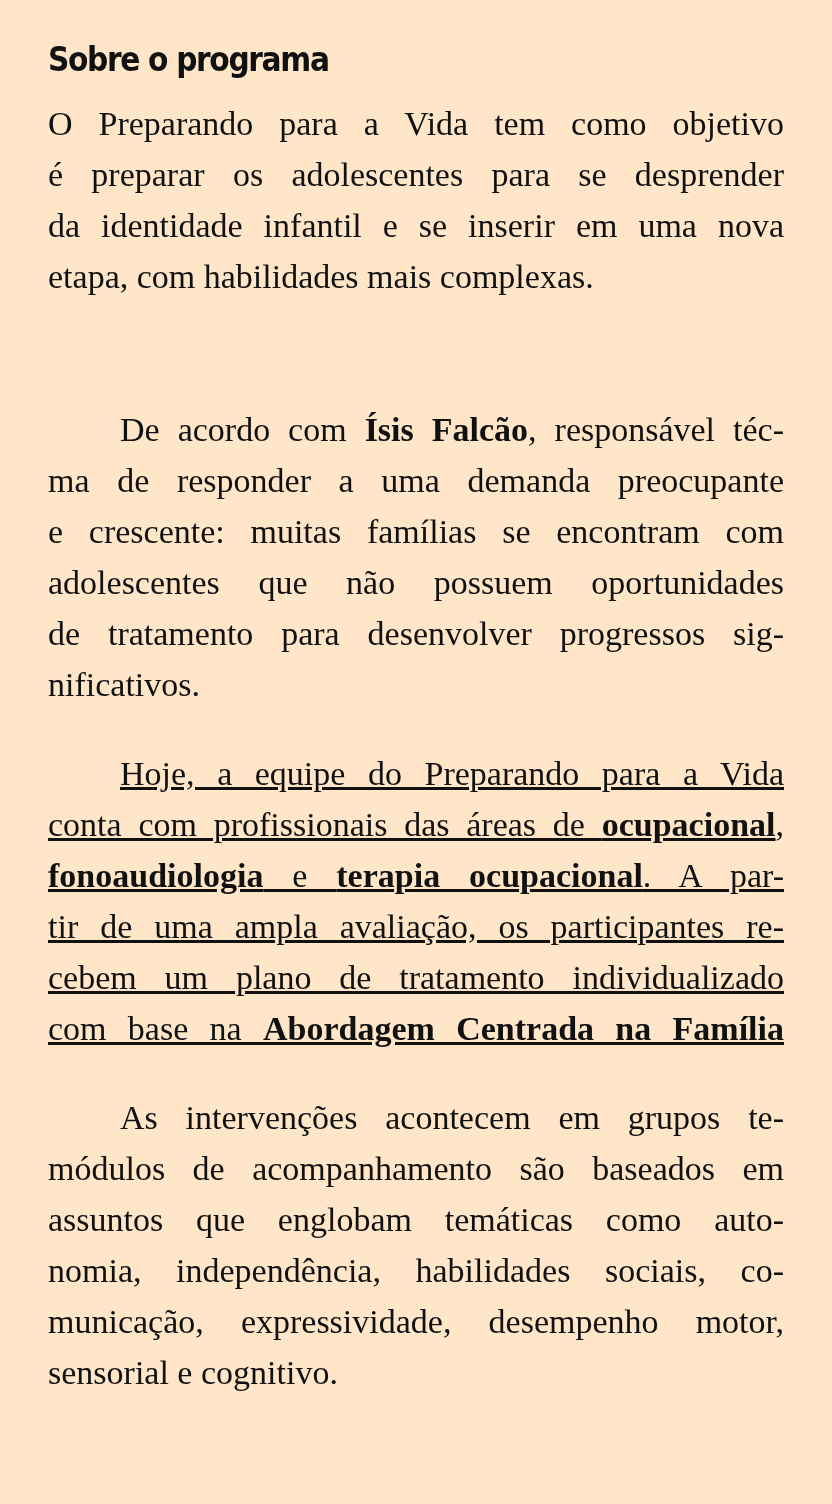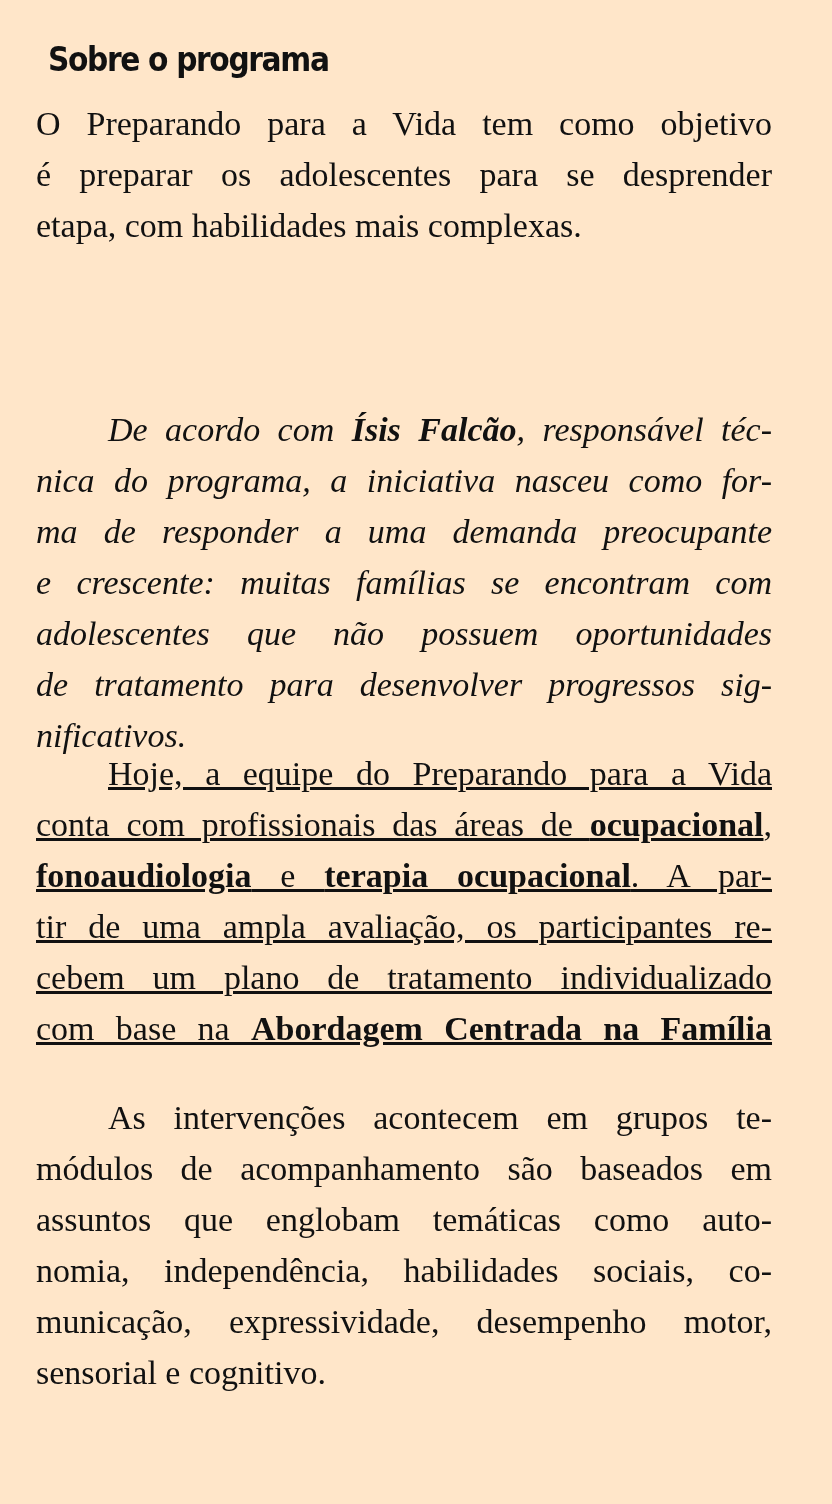--- a/index.html
+++ b/index.html
@@ -13,55 +13,55 @@
   .title {
     font-family: "DejaVu Sans", sans-serif;
     font-weight: bold;
     font-size: 33px;
     letter-spacing: -1.5px;
     margin: 0;
     position: absolute; top: 40px; left: 48px;
     transform: scaleX(0.9); transform-origin: left;
   }
   .body {
-    position: absolute; left: 36px; width: 736px;
+    position: absolute; left: 48px; width: 736px;
     font-family: "Liberation Serif", serif;
   }
   .line {
     display: block;
     height: 51px;
     line-height: 51px;
     font-size: 34px;
     white-space: nowrap;
     text-align: justify;
     text-align-last: justify;
   }
   .line.last { text-align-last: left; }
   .indent { padding-left: 72px; }
   b { font-weight: bold; }
   .p1 { top: 98px; }
-  .p2 { top: 404px; font-style: italic; }
+  .p2 { top: 404px; }
   .p3 { top: 748px; text-decoration: underline; }
   .p4 { top: 1092px; }
 </style>
 </head>
 <body>
 
 <div class="page">
   <h2 class="title">Sobre o programa</h2>
 
   <div class="body p1">
     <span class="line">O Preparando para a Vida tem como objetivo</span>
     <span class="line">é preparar os adolescentes para se desprender</span>
+    <span class="line">da identidade infantil e se inserir em uma nova</span>
     <span class="line last">etapa, com habilidades mais complexas.</span>
   </div>
 
   <div class="body p2">
     <span class="line indent"><span>De acordo com </span><b>Ísis Falcão</b><span>, responsável téc-</span></span>
-    <span class="line">nica do programa, a iniciativa nasceu como for-</span>
     <span class="line">ma de responder a uma demanda preocupante</span>
     <span class="line">e crescente: muitas famílias se encontram com</span>
     <span class="line">adolescentes que não possuem oportunidades</span>
     <span class="line">de tratamento para desenvolver progressos sig-</span>
     <span class="line last">nificativos.</span>
   </div>
 
   <div class="body p3">
     <span class="line indent">Hoje, a equipe do Preparando para a Vida</span>
     <span class="line"><span>conta com profissionais das áreas de </span><b>ocupacional</b><span>,</span></span>

